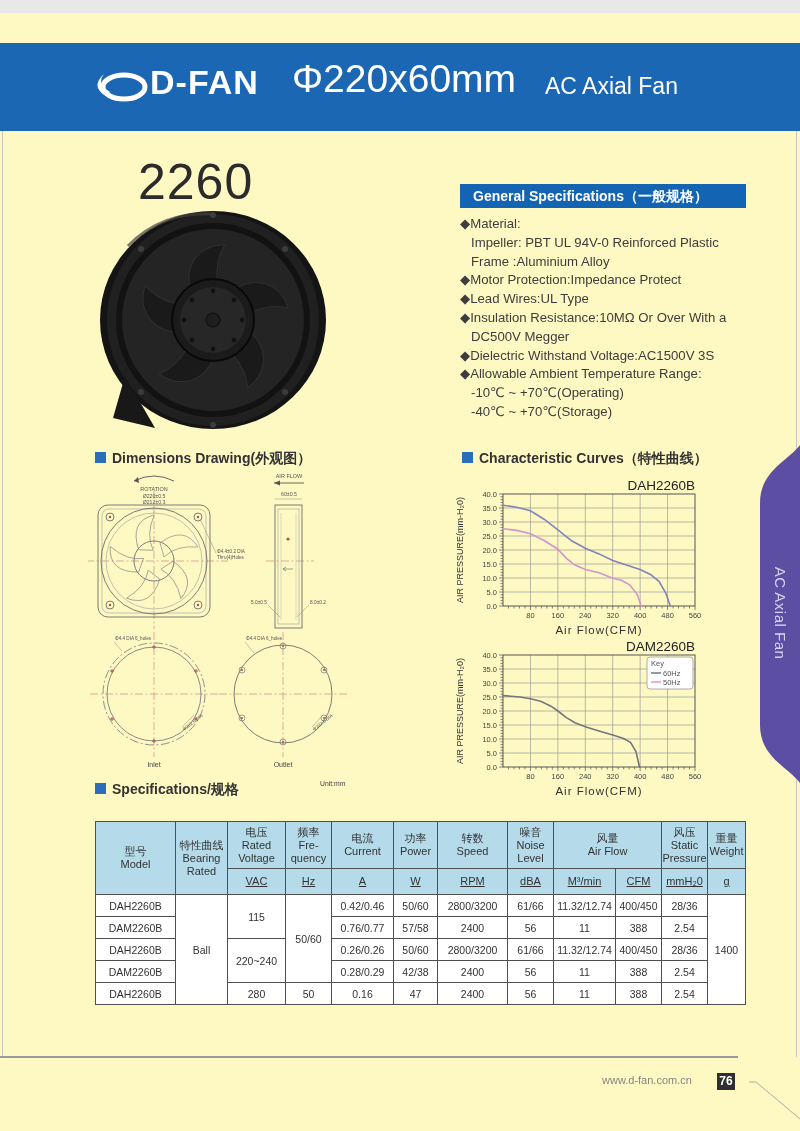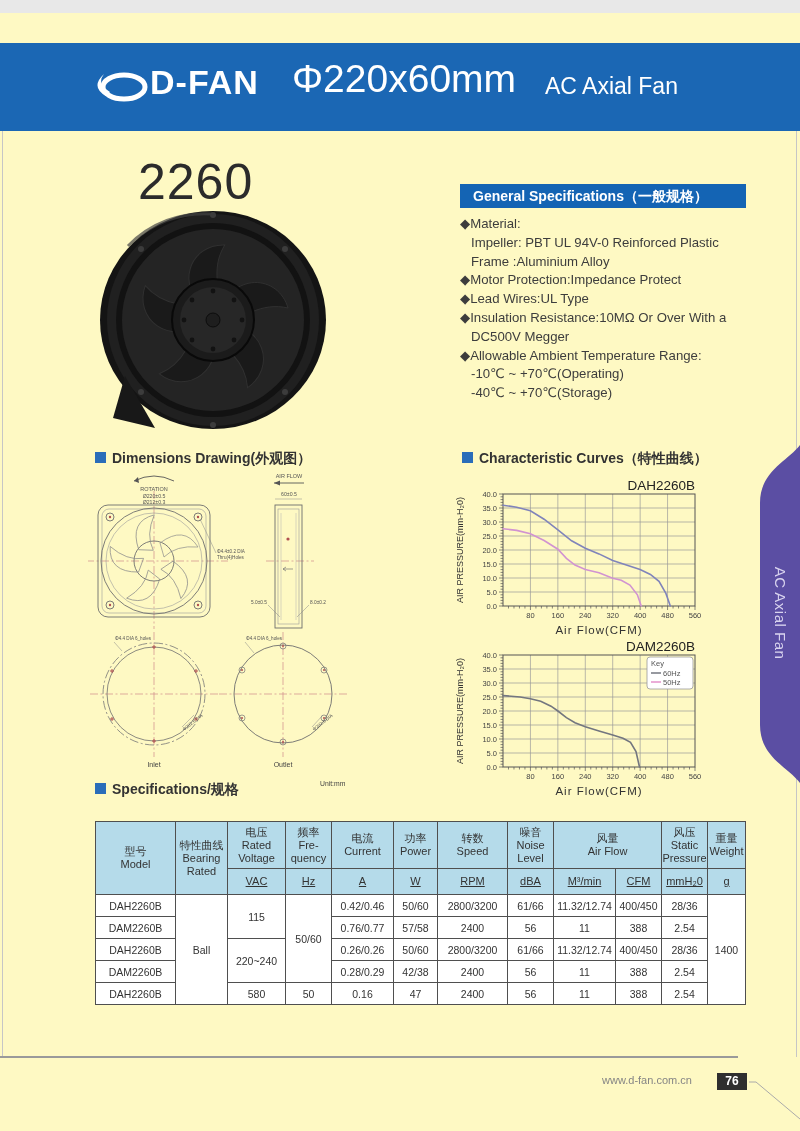--- a/index.html
+++ b/index.html
@@ -28,21 +28,21 @@
   .spec-table{border-collapse:collapse;table-layout:fixed;width:650px;font-size:10.5px;color:#333;}
   .spec-table th,.spec-table td{border:1px solid #4f4f4f;text-align:center;vertical-align:middle;
        padding:0;overflow:hidden;}
   .spec-table th{background:#b5dbea;font-weight:normal;font-size:11px;line-height:13px;}
   .spec-table .hrow1 th{height:46px;}
   .spec-table .hrow2 th{height:25px;text-decoration:underline;}
   .spec-table td{height:21px;background:#fff;}
   
   .foot-line{left:0;top:1043px;width:738px;height:2px;background:#9a9a9a;}
   .website{left:602px;top:1061px;font-size:11px;color:#858585;}
-  .pagebox{left:717px;top:1060px;width:30px;height:17px;background:#2f2f2f;color:#fff;
+  .pagebox{left:717px;top:1060px;width:18px;height:17px;background:#2f2f2f;color:#fff;
            font-size:12px;font-weight:bold;text-align:center;line-height:17px;}
   svg text{font-family:"Liberation Sans","DejaVu Sans",sans-serif;}
 </style>
 </head>
 <body>
 
 <div class="page">
 
   <div class="abs header">
     <svg class="abs" style="left:92px;top:22px;" width="56" height="44" viewBox="0 0 56 44">
@@ -101,20 +101,21 @@
 
   <div class="abs gs-title">General Specifications（一般规格）</div>
   <div class="abs gs-list">
     <div class="spec-line">◆Material:</div>
     <div class="spec-line cont">Impeller: PBT UL 94V-0 Reinforced Plastic</div>
     <div class="spec-line cont">Frame :Aluminium Alloy</div>
     <div class="spec-line">◆Motor Protection:Impedance Protect</div>
     <div class="spec-line">◆Lead Wires:UL Type</div>
     <div class="spec-line">◆Insulation Resistance:10MΩ Or Over With a</div>
     <div class="spec-line cont">DC500V Megger</div>
+    <div class="spec-line">◆Dielectric Withstand Voltage:AC1500V 3S</div>
     <div class="spec-line">◆Allowable Ambient Temperature Range:</div>
     <div class="spec-line cont">-10℃ ~ +70℃(Operating)</div>
     <div class="spec-line cont">-40℃ ~ +70℃(Storage)</div>
   </div>
 
   <div class="abs sec-head" style="left:95px;top:437px;">
     <span class="sq"></span><span>Dimensions Drawing(外观图）</span>
   </div>
   <div class="abs sec-head" style="left:462px;top:437px;">
     <span class="sq"></span><span>Characteristic Curves（特性曲线）</span>
@@ -601,21 +602,21 @@
       <td>0.28/0.29</td>
       <td>42/38</td>
       <td>2400</td>
       <td>56</td>
       <td>11</td>
       <td>388</td>
       <td>2.54</td>
     </tr>
     <tr>
       <td>DAH2260B</td>
-      <td>580</td>
+      <td>280</td>
       <td>50</td>
       <td>0.16</td>
       <td>47</td>
       <td>2400</td>
       <td>56</td>
       <td>11</td>
       <td>388</td>
       <td>2.54</td>
     </tr>
   </tbody>

